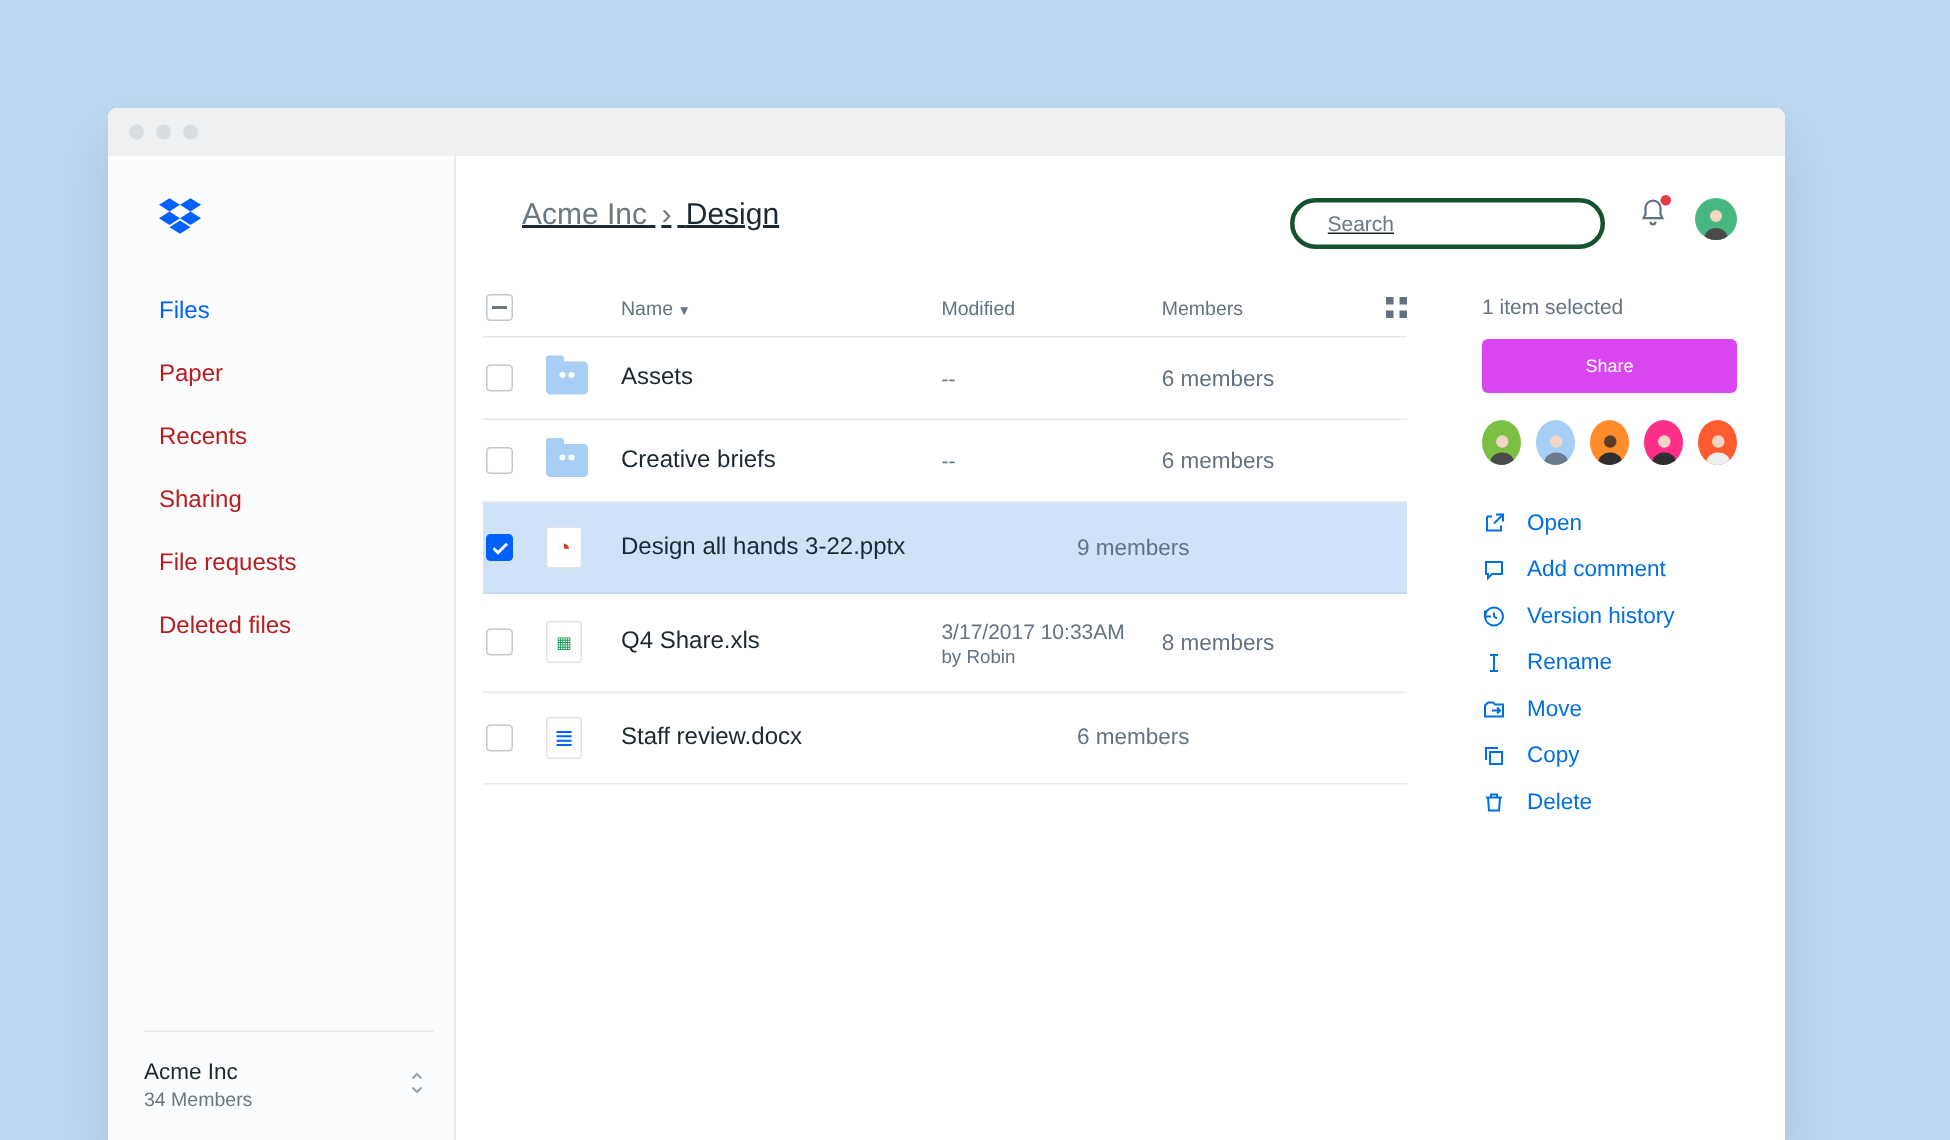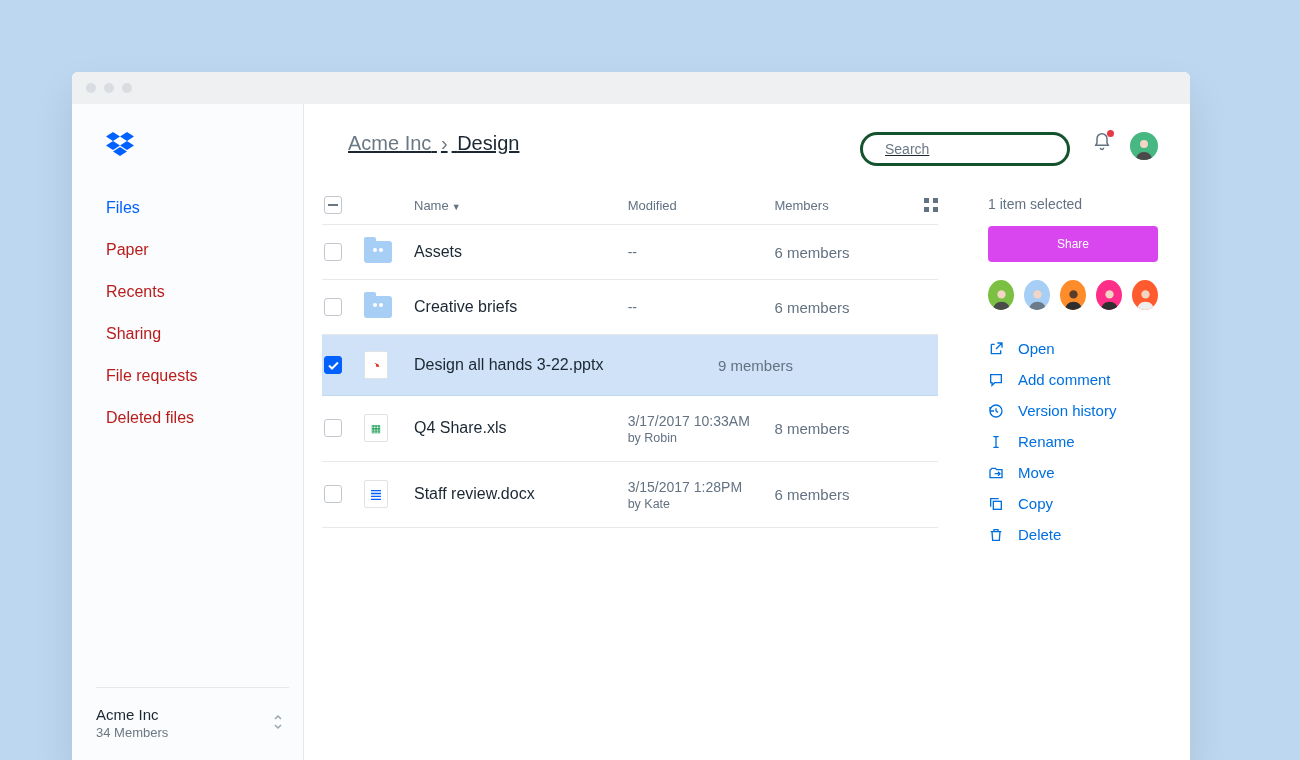--- a/index.html
+++ b/index.html
@@ -374,24 +374,20 @@
           <div class="row">
             <div class="col-check">
                 <div class="checkbox"></div>
               </div>
             <div class="col-icon">
                 <div class="doc-icon">
                   <span class="glyph-doc">≣</span>
                 </div>
               </div>
             <div class="col-name file-name">Staff review.docx</div>
-            <div class="col-mod">
-              <div class="mod-date">3/15/2017 1:28PM</div>
-              <div class="mod-by">by Kate</div>
-            </div>
             <div class="col-mem members">6 members</div>
             <div class="col-grid"></div>
           </div>
         </div>
 
         <aside class="side-panel">
           <div class="sel-count">1 item selected</div>
           <button class="share-btn">Share</button>
           <div class="avatars-row">
             <div class="av" style="background:#7bc043">

